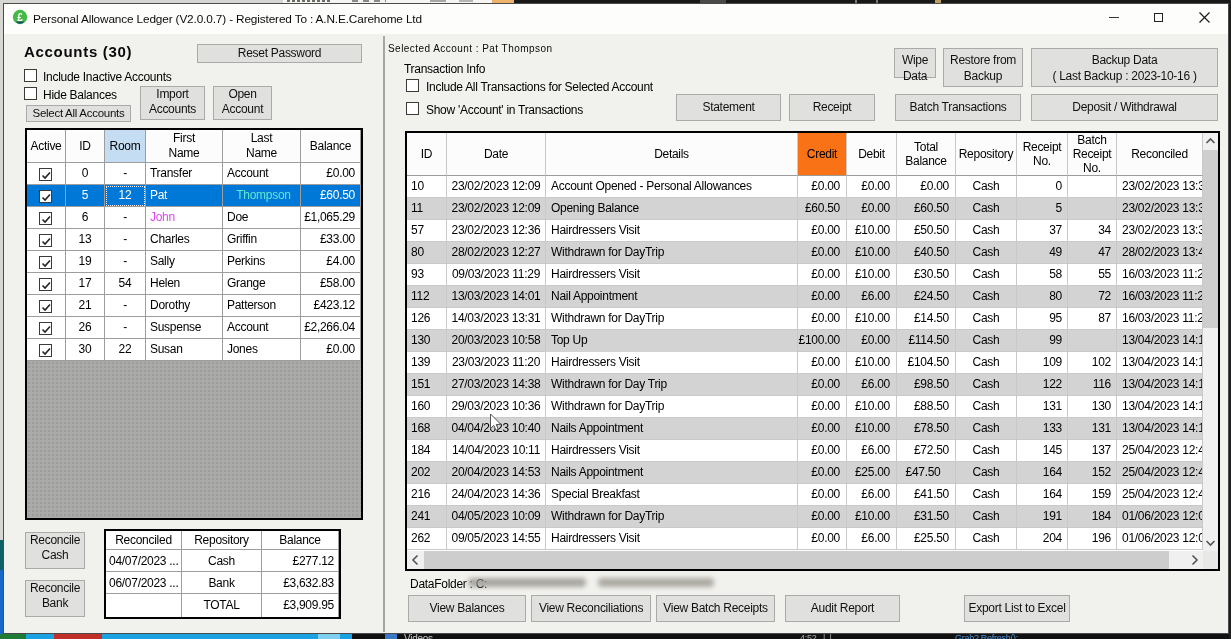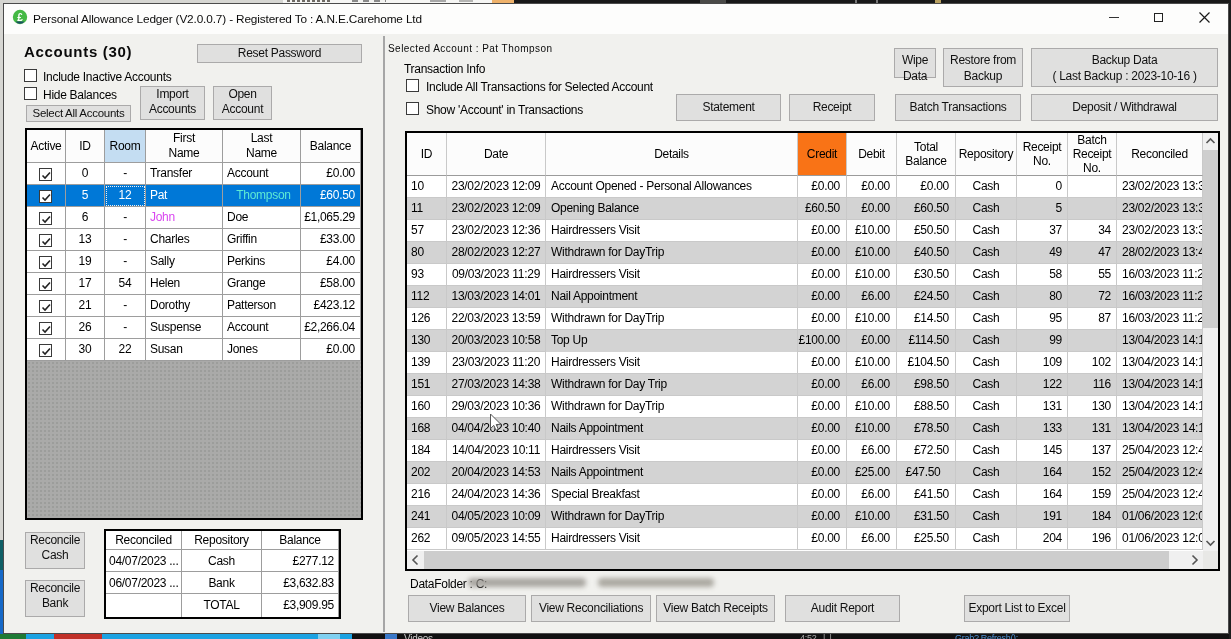--- a/index.html
+++ b/index.html
@@ -248,21 +248,21 @@
 <div style="left:546px;top:286px;width:252px;height:22px;border-right:1px solid #c9c9c9;border-bottom:1px solid #c9c9c9;text-align:left;padding-left:5px;line-height:21px;white-space:nowrap;overflow:hidden">Nail Appointment</div>
 <div style="left:798px;top:286px;width:49px;height:22px;border-right:1px solid #c9c9c9;border-bottom:1px solid #c9c9c9;text-align:right;padding-right:6px;line-height:21px;white-space:nowrap;overflow:hidden">£0.00</div>
 <div style="left:847px;top:286px;width:50px;height:22px;border-right:1px solid #c9c9c9;border-bottom:1px solid #c9c9c9;text-align:right;padding-right:6px;line-height:21px;white-space:nowrap;overflow:hidden">£6.00</div>
 <div style="left:897px;top:286px;width:59px;height:22px;border-right:1px solid #c9c9c9;border-bottom:1px solid #c9c9c9;text-align:right;padding-right:6px;line-height:21px;white-space:nowrap;overflow:hidden">£24.50</div>
 <div style="left:956px;top:286px;width:61px;height:22px;border-right:1px solid #c9c9c9;border-bottom:1px solid #c9c9c9;text-align:center;line-height:21px;white-space:nowrap;overflow:hidden">Cash</div>
 <div style="left:1017px;top:286px;width:51px;height:22px;border-right:1px solid #c9c9c9;border-bottom:1px solid #c9c9c9;text-align:right;padding-right:5px;line-height:21px;white-space:nowrap;overflow:hidden">80</div>
 <div style="left:1068px;top:286px;width:49px;height:22px;border-right:1px solid #c9c9c9;border-bottom:1px solid #c9c9c9;text-align:right;padding-right:5px;line-height:21px;white-space:nowrap;overflow:hidden">72</div>
 <div style="left:1117px;top:286px;width:86px;height:22px;border-right:1px solid #c9c9c9;border-bottom:1px solid #c9c9c9;text-align:left;padding-left:5px;line-height:21px;white-space:nowrap;overflow:hidden">16/03/2023 11:2</div>
 <div style="left:407px;top:308px;width:796px;height:22px;background:#fff"></div>
 <div style="left:407px;top:308px;width:40px;height:22px;border-right:1px solid #c9c9c9;border-bottom:1px solid #c9c9c9;text-align:left;padding-left:4px;line-height:21px;white-space:nowrap;overflow:hidden">126</div>
-<div style="left:447px;top:308px;width:99px;height:22px;border-right:1px solid #c9c9c9;border-bottom:1px solid #c9c9c9;text-align:center;line-height:21px;white-space:nowrap;overflow:hidden">22/03/2023 13:59</div>
+<div style="left:447px;top:308px;width:99px;height:22px;border-right:1px solid #c9c9c9;border-bottom:1px solid #c9c9c9;text-align:center;line-height:21px;white-space:nowrap;overflow:hidden">14/03/2023 13:31</div>
 <div style="left:546px;top:308px;width:252px;height:22px;border-right:1px solid #c9c9c9;border-bottom:1px solid #c9c9c9;text-align:left;padding-left:5px;line-height:21px;white-space:nowrap;overflow:hidden">Withdrawn for DayTrip</div>
 <div style="left:798px;top:308px;width:49px;height:22px;border-right:1px solid #c9c9c9;border-bottom:1px solid #c9c9c9;text-align:right;padding-right:6px;line-height:21px;white-space:nowrap;overflow:hidden">£0.00</div>
 <div style="left:847px;top:308px;width:50px;height:22px;border-right:1px solid #c9c9c9;border-bottom:1px solid #c9c9c9;text-align:right;padding-right:6px;line-height:21px;white-space:nowrap;overflow:hidden">£10.00</div>
 <div style="left:897px;top:308px;width:59px;height:22px;border-right:1px solid #c9c9c9;border-bottom:1px solid #c9c9c9;text-align:right;padding-right:6px;line-height:21px;white-space:nowrap;overflow:hidden">£14.50</div>
 <div style="left:956px;top:308px;width:61px;height:22px;border-right:1px solid #c9c9c9;border-bottom:1px solid #c9c9c9;text-align:center;line-height:21px;white-space:nowrap;overflow:hidden">Cash</div>
 <div style="left:1017px;top:308px;width:51px;height:22px;border-right:1px solid #c9c9c9;border-bottom:1px solid #c9c9c9;text-align:right;padding-right:5px;line-height:21px;white-space:nowrap;overflow:hidden">95</div>
 <div style="left:1068px;top:308px;width:49px;height:22px;border-right:1px solid #c9c9c9;border-bottom:1px solid #c9c9c9;text-align:right;padding-right:5px;line-height:21px;white-space:nowrap;overflow:hidden">87</div>
 <div style="left:1117px;top:308px;width:86px;height:22px;border-right:1px solid #c9c9c9;border-bottom:1px solid #c9c9c9;text-align:left;padding-left:5px;line-height:21px;white-space:nowrap;overflow:hidden">16/03/2023 11:2</div>
 <div style="left:407px;top:330px;width:796px;height:22px;background:#d3d3d3"></div>
 <div style="left:407px;top:330px;width:40px;height:22px;border-right:1px solid #c9c9c9;border-bottom:1px solid #c9c9c9;text-align:left;padding-left:4px;line-height:21px;white-space:nowrap;overflow:hidden">130</div>

